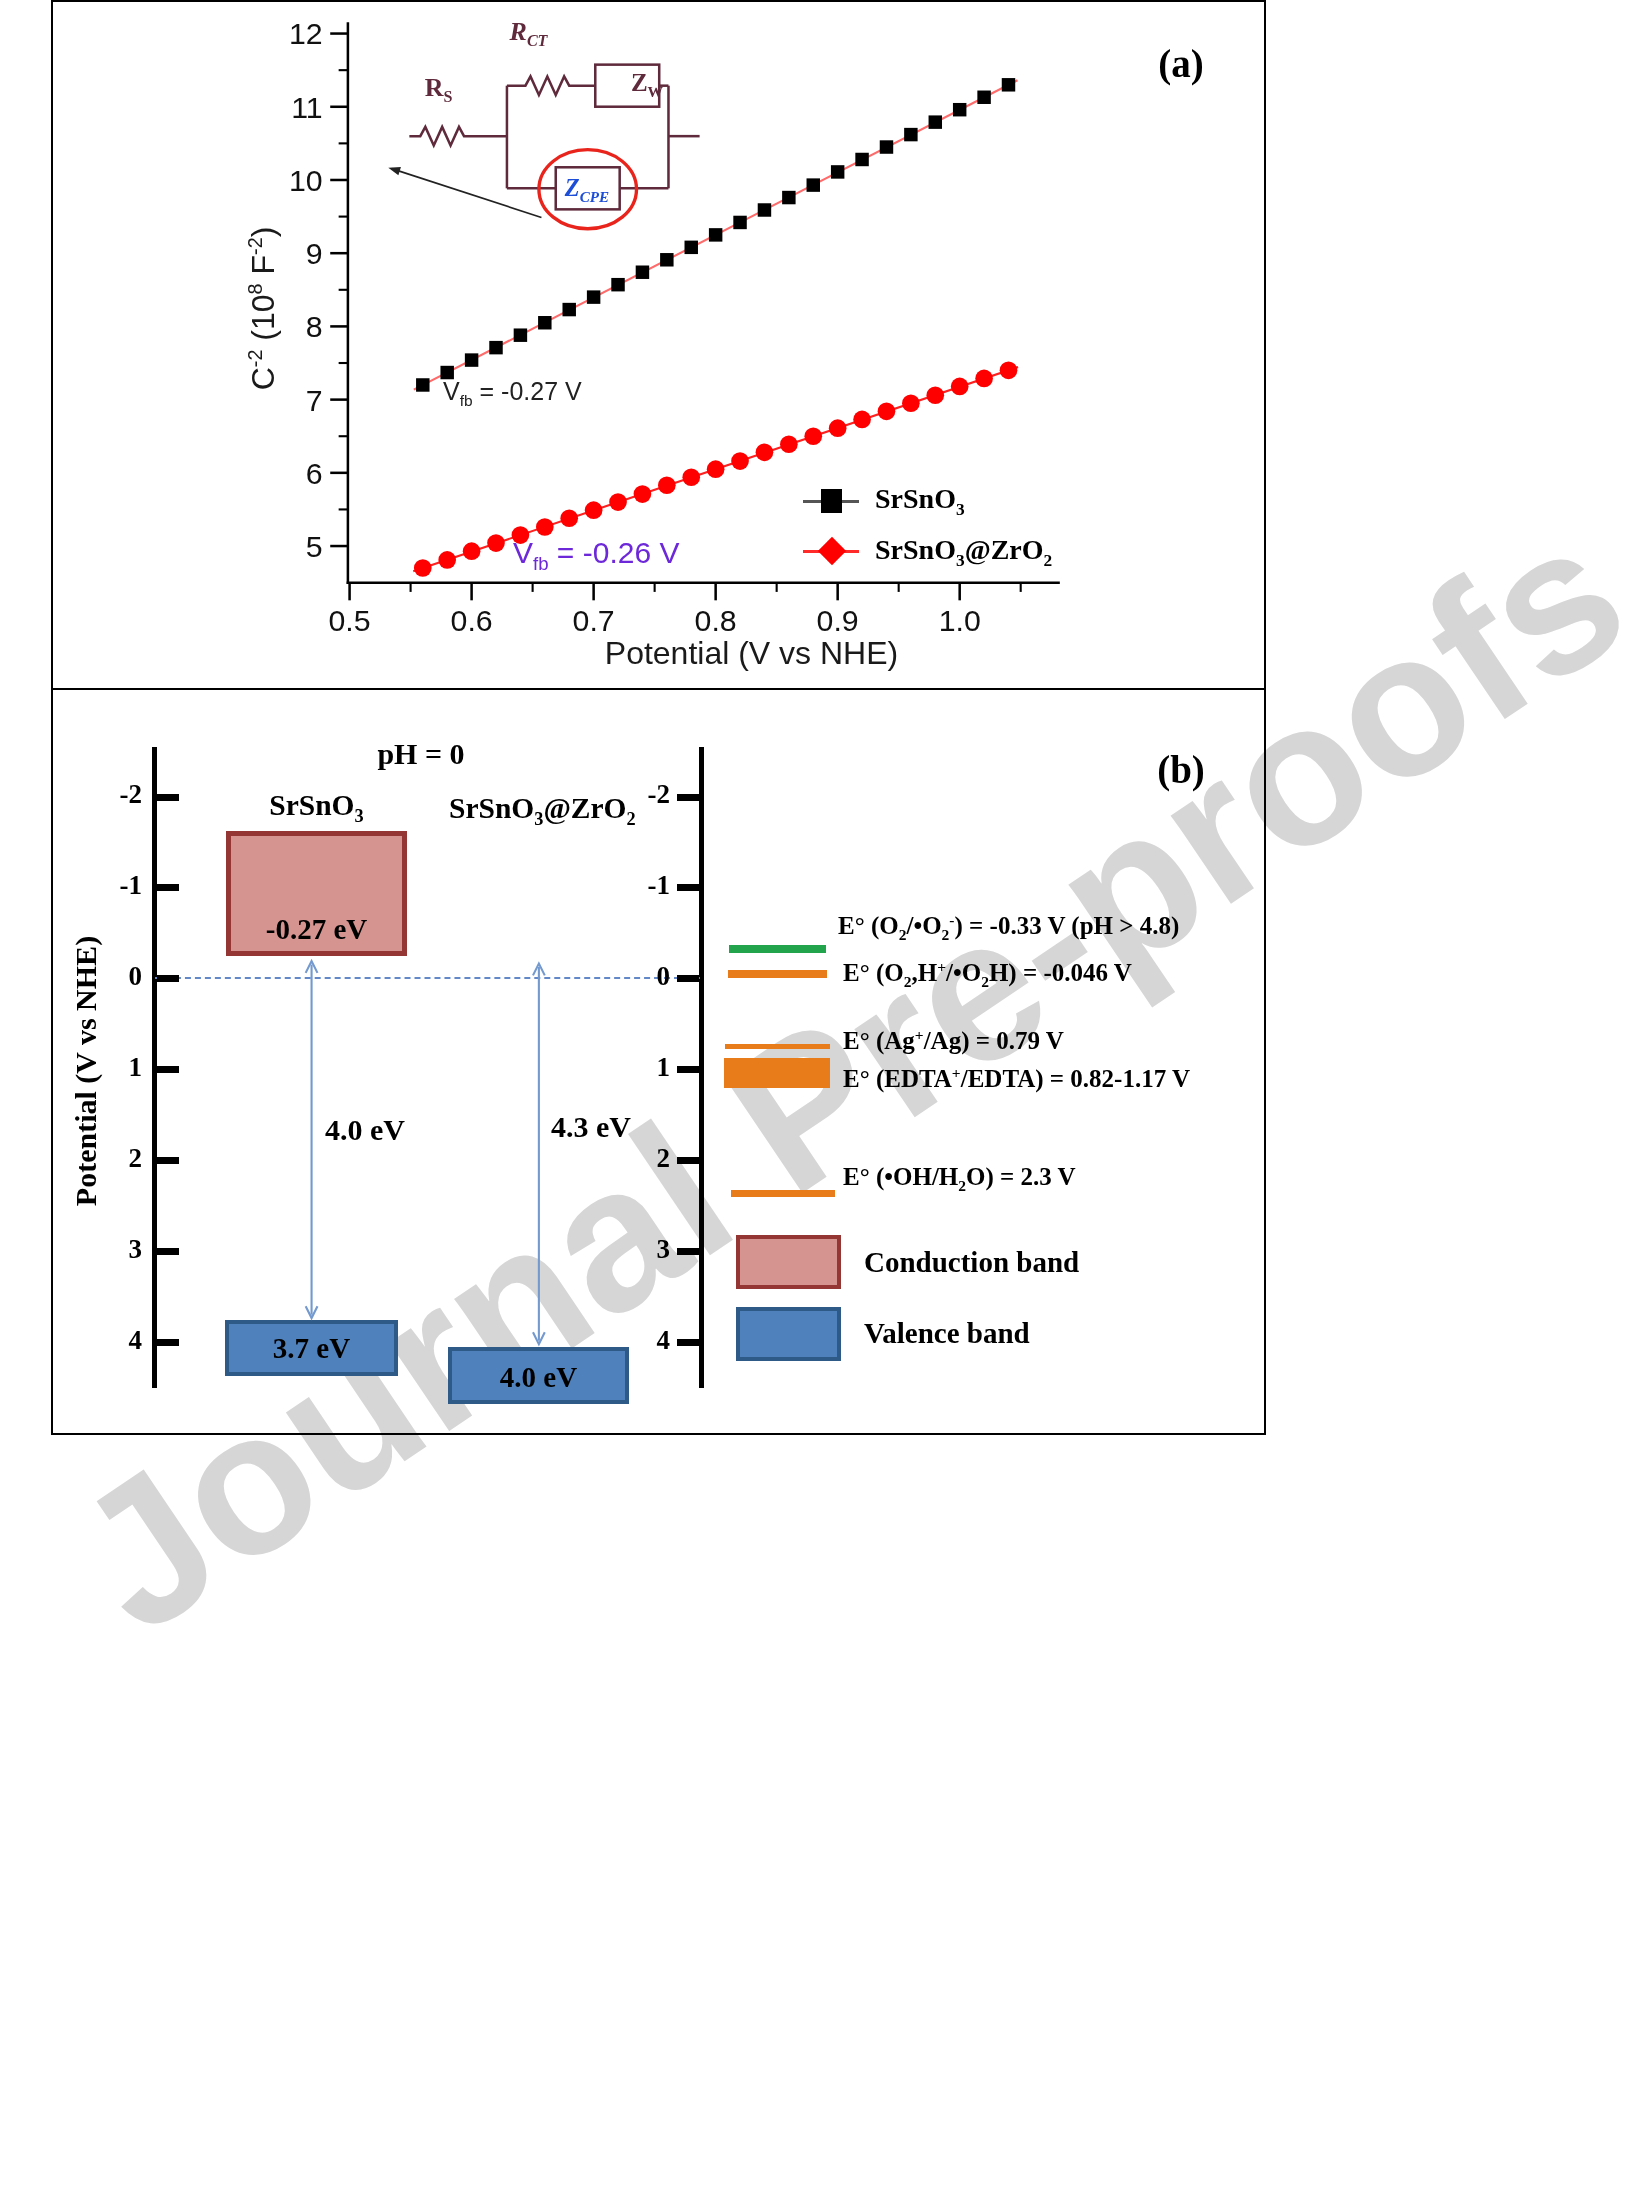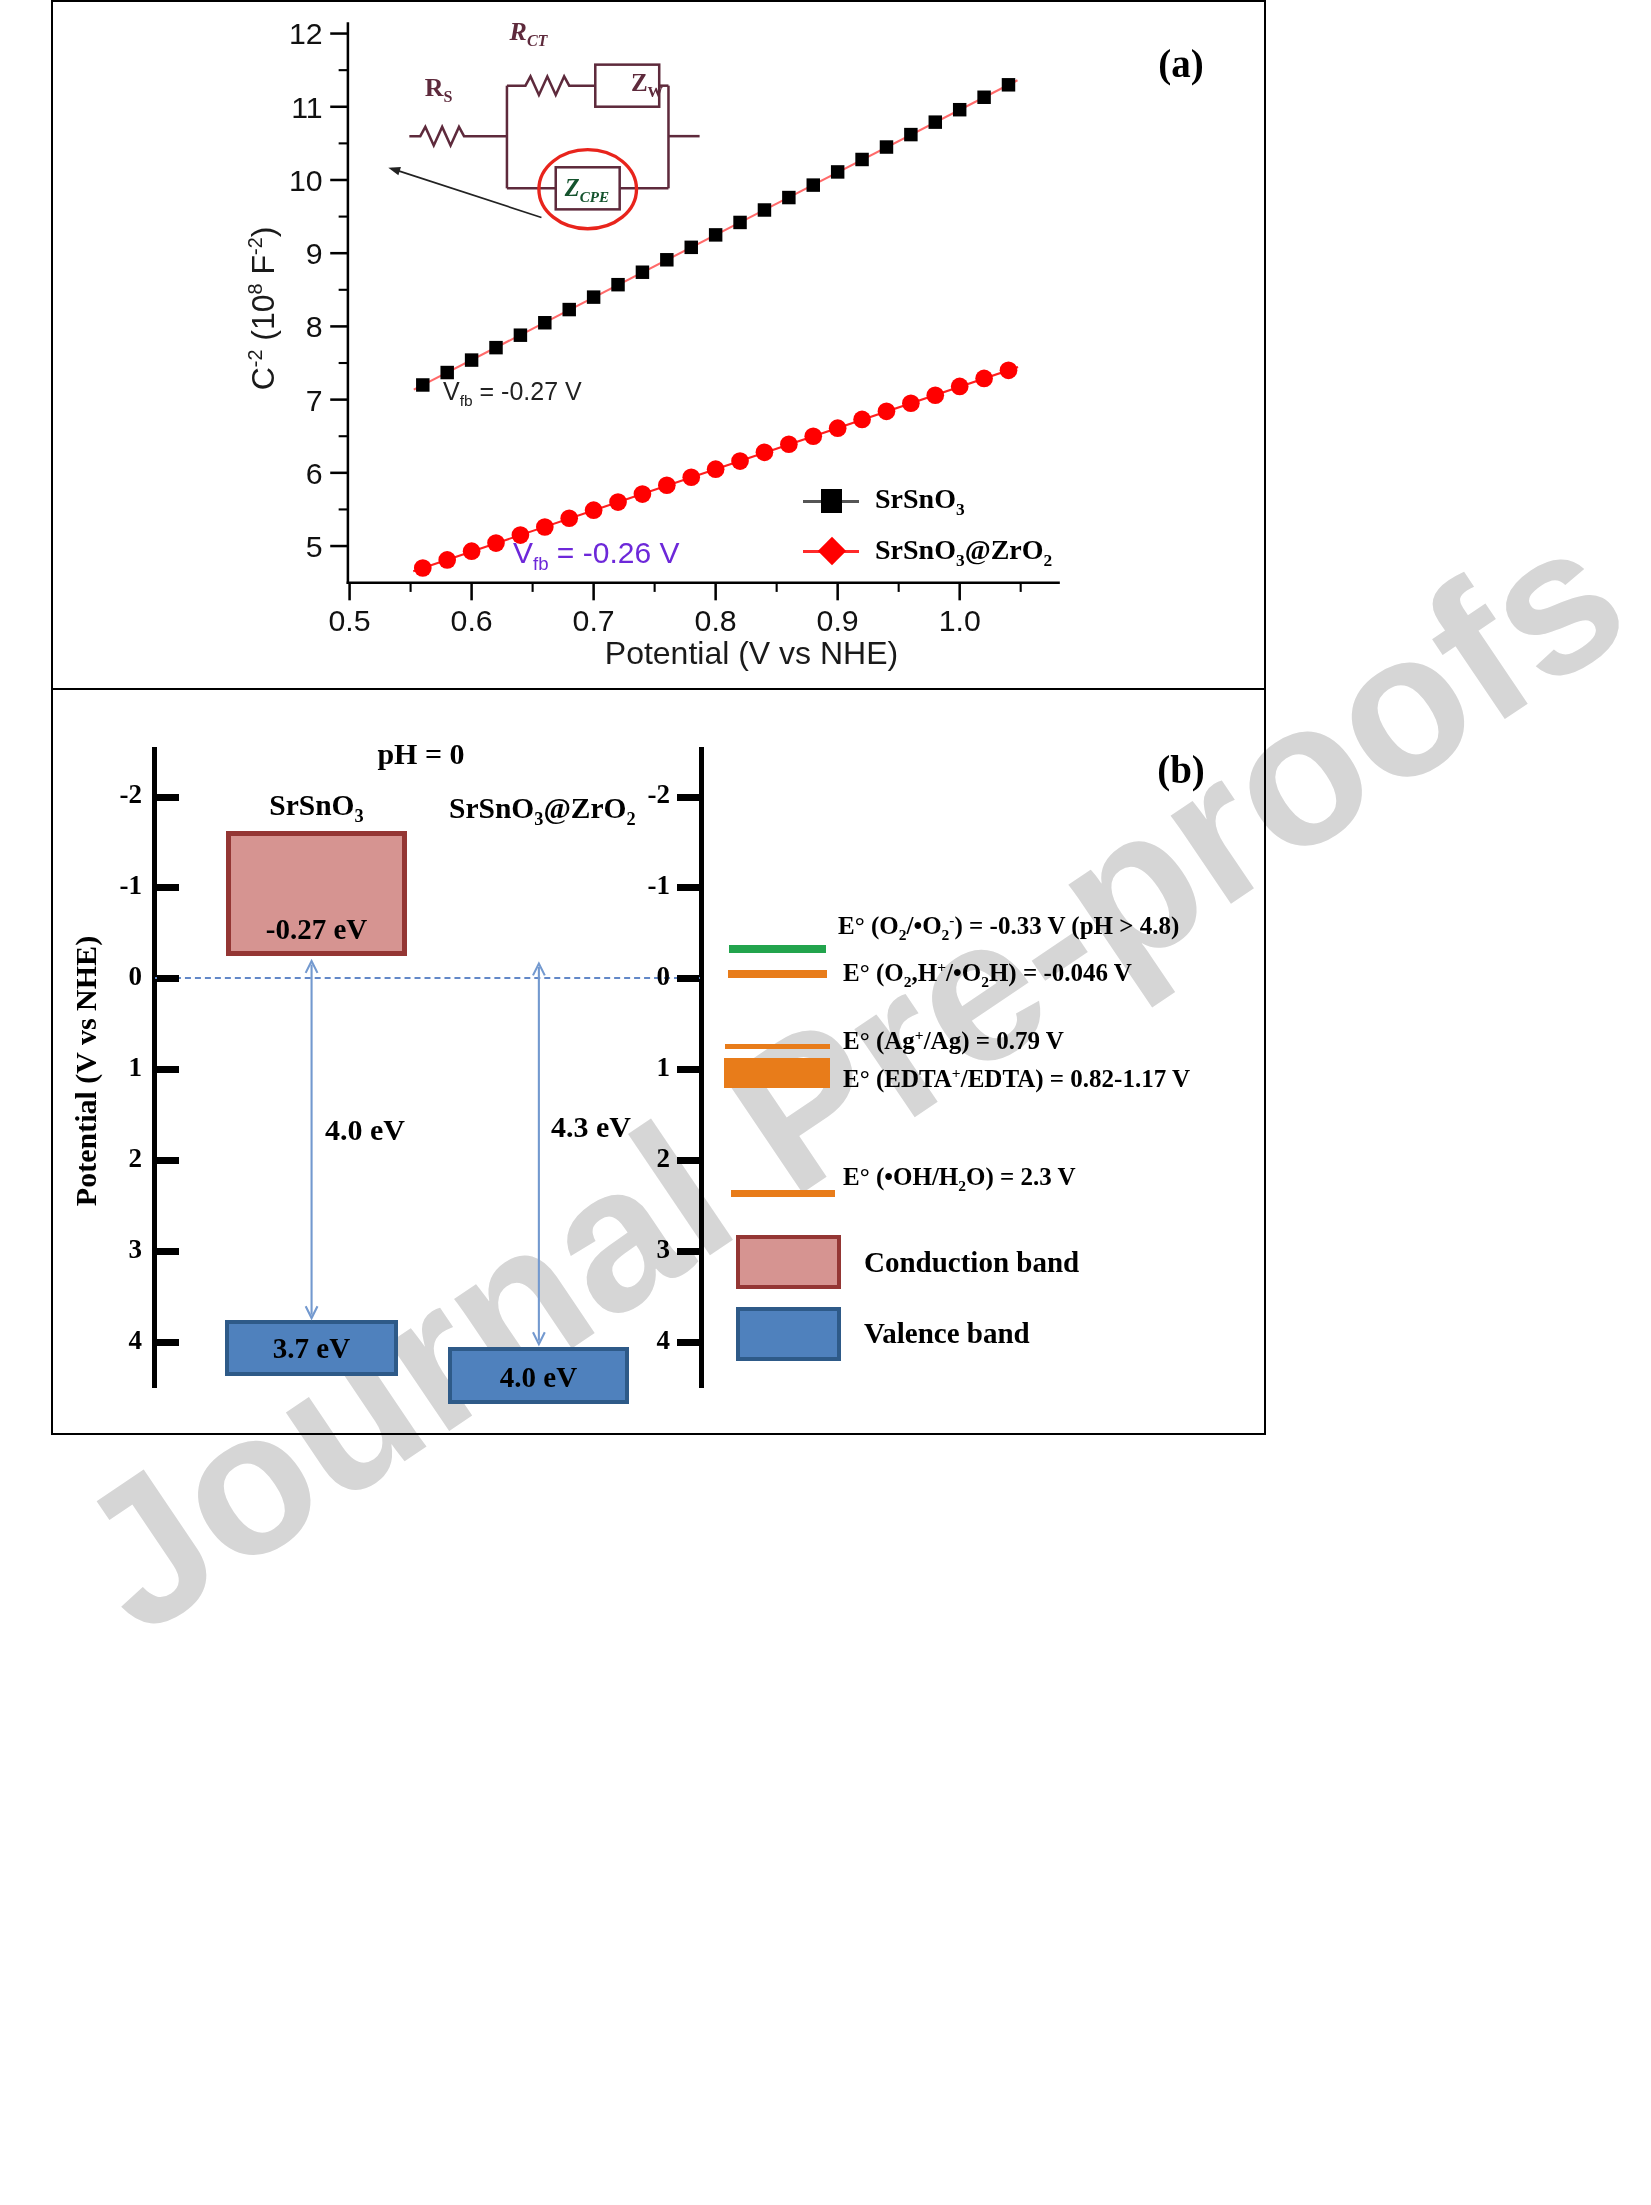--- a/index.html
+++ b/index.html
@@ -140,21 +140,21 @@
         <line x1="139" y1="201" x2="197" y2="201"></line>
         <rect x="197" y="176" width="76" height="50" fill="#ffffff"></rect>
         <line x1="273" y1="201" x2="331" y2="201"></line>
         <line x1="331" y1="139" x2="368" y2="139"></line>
       </g>
       <ellipse cx="235" cy="202" rx="58" ry="47" fill="none" stroke="#e8241c" stroke-width="4"></ellipse>
     </svg>
     <div class="abs serifb ctr nowrap" style="left:352px;top:71px;width:67px;font-size:26px;color:#5e2a3c;">R<sub>S</sub></div>
     <div class="abs serifb ctr nowrap" style="left:442px;top:15px;width:67px;font-size:26px;font-style:italic;color:#5e2a3c;">R<sub>CT</sub></div>
     <div class="abs serifb ctr nowrap" style="left:542px;top:67px;width:64px;font-size:25px;color:#5e2a3c;margin-left:20px;">Z<sub>W</sub></div>
-    <div class="abs serifb ctr nowrap" style="left:498px;top:172px;width:72px;font-size:24.4px;font-style:italic;color:#14532d;">Z<sub>CPE</sub></div>
+    <div class="abs serifb ctr nowrap" style="left:498px;top:172px;width:72px;font-size:24.4px;font-style:italic;color:#1d4ed8;">Z<sub>CPE</sub></div>
 
     <div class="abs sans ctr nowrap" style="left:42px;top:288px;width:337px;font-size:32px;transform:rotate(-90deg);">C<sup>-2</sup> (10<sup>8</sup> F<sup>-2</sup>)</div>
     <div class="abs sans ctr nowrap" style="left:463px;top:633px;width:471px;font-size:32px;">Potential (V vs NHE)</div>
 
     <div class="abs sans nowrap" style="left:390px;top:375px;font-size:25px;color:#222;">V<sub>fb</sub> = -0.27 V</div>
     <div class="abs sans nowrap" style="left:460px;top:534px;font-size:30px;color:#6d28d9;">V<sub>fb</sub> = -0.26 V</div>
 
     <div class="abs" style="left:0;top:0;">
       <div class="abs" style="left:750px;top:498px;width:56px;height:2.5px;background:#555;"></div>
       <div class="abs" style="left:768px;top:487px;width:21px;height:24.4px;background:#000;"></div>

